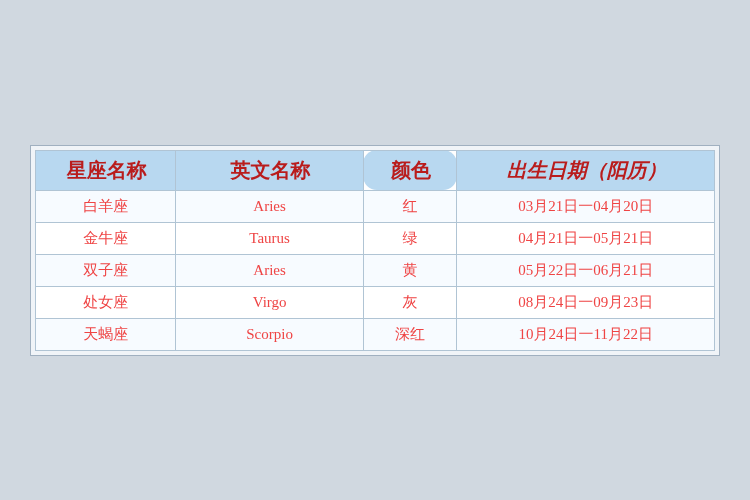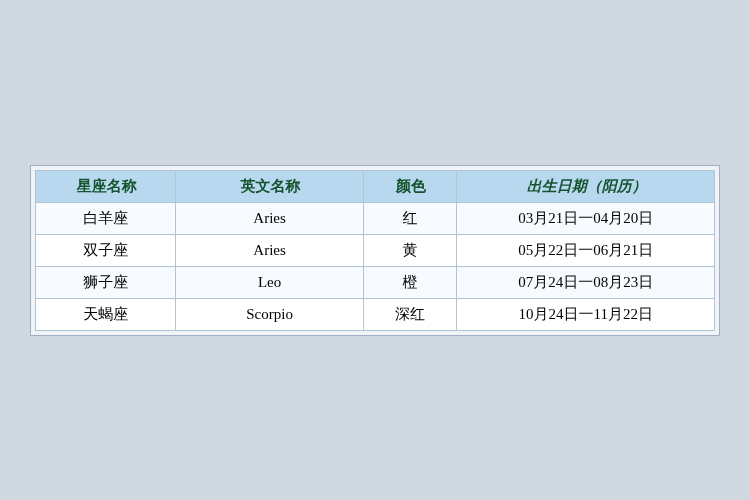--- a/index.html
+++ b/index.html
@@ -20,38 +20,38 @@
     table {
       border-collapse: collapse;
       width: 680px;
       background: #ffffff;
     }
     th, td {
       border: 1px solid #b0c4d4;
       text-align: center;
       padding: 6px 10px;
       font-size: 15px;
-      color: #000000;
+      color: #ef4444;
     }
     thead th {
       background-color: #b8d8f0;
-      color: #14532d;
+      color: #b91c1c;
       font-weight: bold;
-      font-size: 15px;
+      font-size: 20px;
       padding-left: 12px;
     }
     tbody tr:nth-child(odd) {
       background-color: #f7fbff;
     }
     tbody tr:nth-child(even) {
       background-color: #ffffff;
     }
     .col-name { width: 120px; }
     .col-en { width: 160px; }
-    .col-color { width: 80px; }
+    .col-color { width: 80px; border-radius: 14px; }
     .col-date { width: 220px; font-style: italic; }
   </style>
 </head>
 <body>
 
 <div class="table-wrapper">
   <table>
     <thead>
       <tr>
         <th class="col-name">星座名称</th>
@@ -61,30 +61,36 @@
       </tr>
     </thead>
     <tbody id="table-body">
     <tr>
           <td>白羊座</td>
           <td>Aries</td>
           <td>红</td>
           <td>03月21日一04月20日</td>
         </tr>
         <tr>
+          <td>金牛座</td>
+          <td>Taurus</td>
+          <td>绿</td>
+          <td>04月21日一05月21日</td>
+        </tr>
+        <tr>
           <td>双子座</td>
           <td>Aries</td>
           <td>黄</td>
           <td>05月22日一06月21日</td>
         </tr>
         <tr>
-          <td>狮子座</td>
-          <td>Leo</td>
-          <td>橙</td>
-          <td>07月24日一08月23日</td>
+          <td>处女座</td>
+          <td>Virgo</td>
+          <td>灰</td>
+          <td>08月24日一09月23日</td>
         </tr>
         <tr>
           <td>天蝎座</td>
           <td>Scorpio</td>
           <td>深红</td>
           <td>10月24日一11月22日</td>
         </tr>
       </tbody>
   </table>
 </div>

